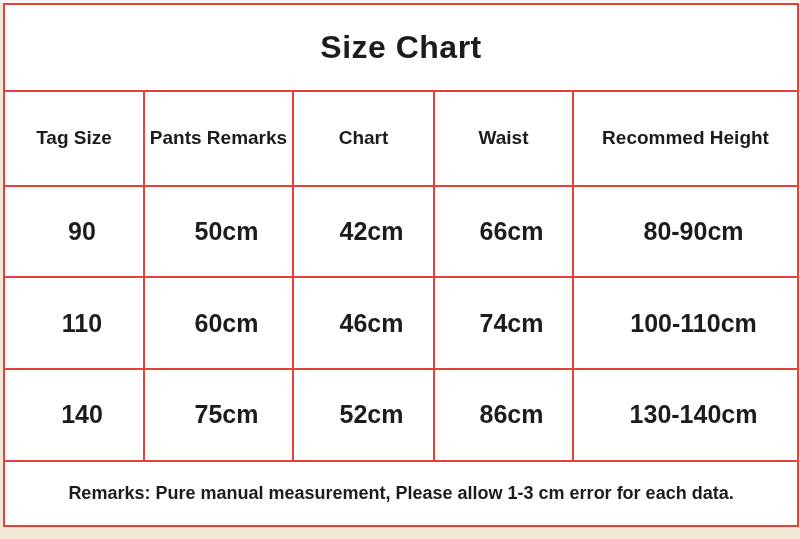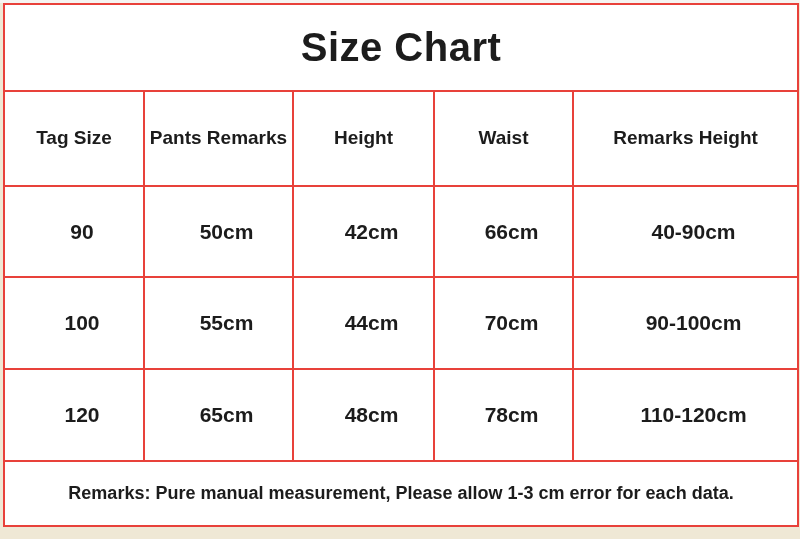--- a/index.html
+++ b/index.html
@@ -32,30 +32,30 @@
   }
   .size-chart td,.size-chart th{
     border:2px solid var(--border-red);
     text-align:center;
     vertical-align:middle;
     font-weight:bold;
     padding:0;
   }
   .title-row td{
     height:56px;
-    font-size:40px;
+    font-size:32px;
     letter-spacing:0.5px;
   }
   .header-row th{
     height:61px;
     font-size:19px;
   }
   .data-row td{
     height:59px;
-    font-size:21px;
+    font-size:25px;
     padding-left:16px;
   }
   .remarks-row td{
     height:42px;
     font-size:18px;
   }
   
   col.c0{width:140px;}
   col.c1{width:149px;}
   col.c2{width:141px;}
@@ -75,43 +75,43 @@
       <col class="c3">
       <col class="c4">
   </colgroup>
   <tbody>
     <tr class="title-row">
       <td colspan="5">Size Chart</td>
     </tr>
     <tr class="header-row">
       <th>Tag Size</th>
       <th>Pants Remarks</th>
-      <th>Height</th>
+      <th>Chart</th>
       <th>Waist</th>
-      <th>Remarks Height</th>
+      <th>Recommed Height</th>
     </tr>
 
     <tr class="data-row">
         <td>90</td>
         <td>50cm</td>
         <td>42cm</td>
         <td>66cm</td>
-        <td>40-90cm</td>
+        <td>80-90cm</td>
       </tr>
       <tr class="data-row">
-        <td>100</td>
-        <td>55cm</td>
-        <td>44cm</td>
-        <td>70cm</td>
-        <td>90-100cm</td>
+        <td>110</td>
+        <td>60cm</td>
+        <td>46cm</td>
+        <td>74cm</td>
+        <td>100-110cm</td>
       </tr>
       <tr class="data-row">
-        <td>120</td>
-        <td>65cm</td>
-        <td>48cm</td>
-        <td>78cm</td>
-        <td>110-120cm</td>
+        <td>140</td>
+        <td>75cm</td>
+        <td>52cm</td>
+        <td>86cm</td>
+        <td>130-140cm</td>
       </tr>
       <tr class="remarks-row">
       <td colspan="5">Remarks: Pure manual measurement, Please allow 1-3 cm error for each data.</td>
     </tr>
   </tbody>
 </table>
 
 </body></html>

